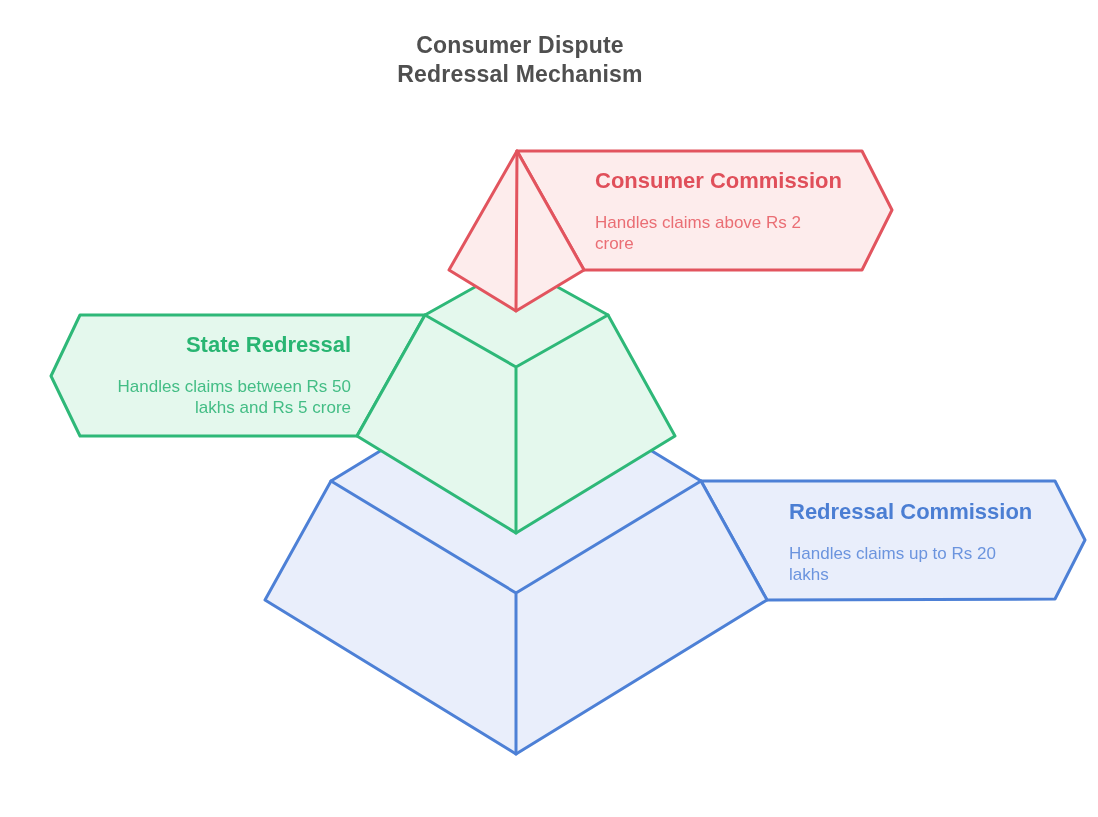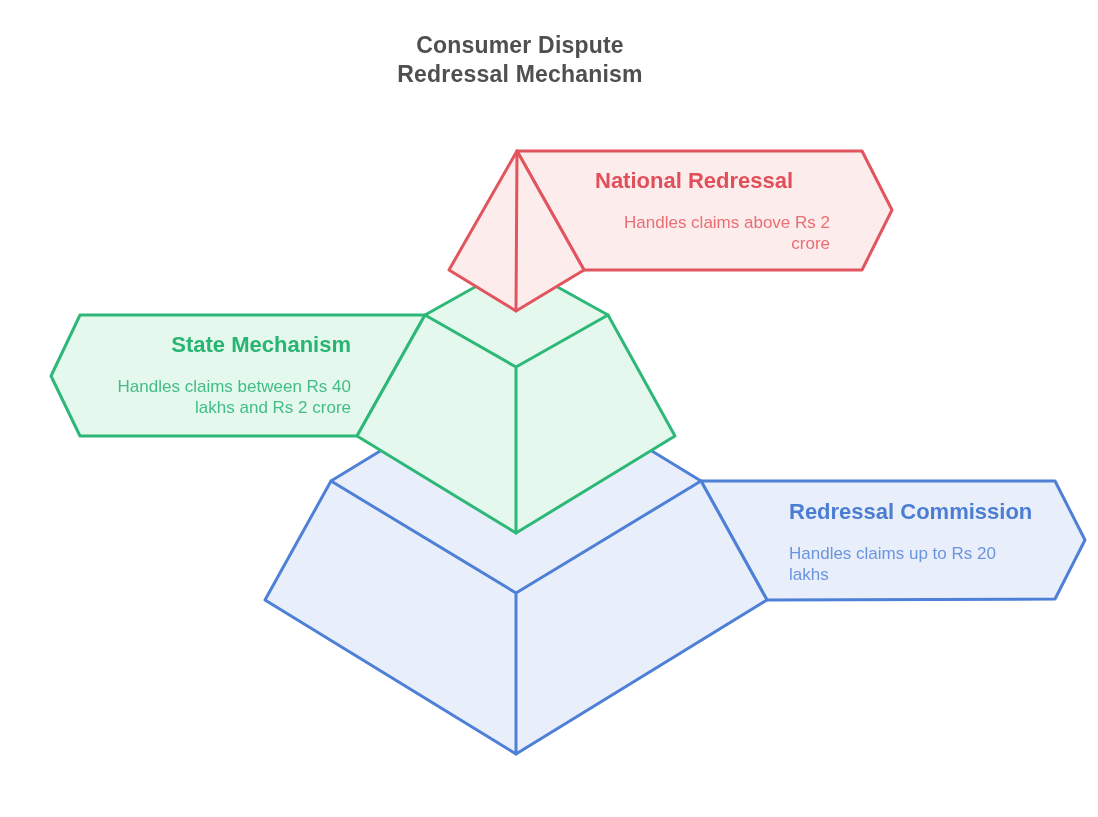--- a/index.html
+++ b/index.html
@@ -72,27 +72,27 @@
       <polygon points="497,151 842,151 872,210 842,270 564,270" fill="#fdecec" stroke="#e2545e"></polygon>
       <polygon points="497,151 564,270 496,311 429,270" fill="#fdecec" stroke="#e2545e"></polygon>
       <path fill="none" d="M497,151 L496,311" stroke="#e2545e"></path>
     </g>
   </svg>
 
   <div class="heading" style="color: rgb(79, 79, 79);">Consumer Dispute
 Redressal Mechanism</div>
 
   <div class="callout-text text-national">
-    <div class="callout-title" style="color: rgb(224, 79, 90);">National Redressal</div>
-    <div class="callout-desc" style="color: rgb(234, 110, 116); text-align: right;">Handles claims above Rs 2 crore</div>
+    <div class="callout-title" style="color: rgb(224, 79, 90);">Consumer Commission</div>
+    <div class="callout-desc" style="color: rgb(234, 110, 116);">Handles claims above Rs 2 crore</div>
   </div>
 
   <div class="callout-text text-state">
-    <div class="callout-title" style="color: rgb(40, 181, 114);">State Mechanism</div>
-    <div class="callout-desc" style="color: rgb(67, 189, 133);">Handles claims between Rs 40 lakhs and Rs 2 crore</div>
+    <div class="callout-title" style="color: rgb(40, 181, 114);">State Redressal</div>
+    <div class="callout-desc" style="color: rgb(67, 189, 133);">Handles claims between Rs 50 lakhs and Rs 5 crore</div>
   </div>
 
   <div class="callout-text text-district">
     <div class="callout-title" style="color: rgb(75, 126, 211);">Redressal Commission</div>
     <div class="callout-desc" style="color: rgb(107, 148, 222);">Handles claims up to Rs 20 lakhs</div>
   </div>
 
 </div>
 
 </body></html>

